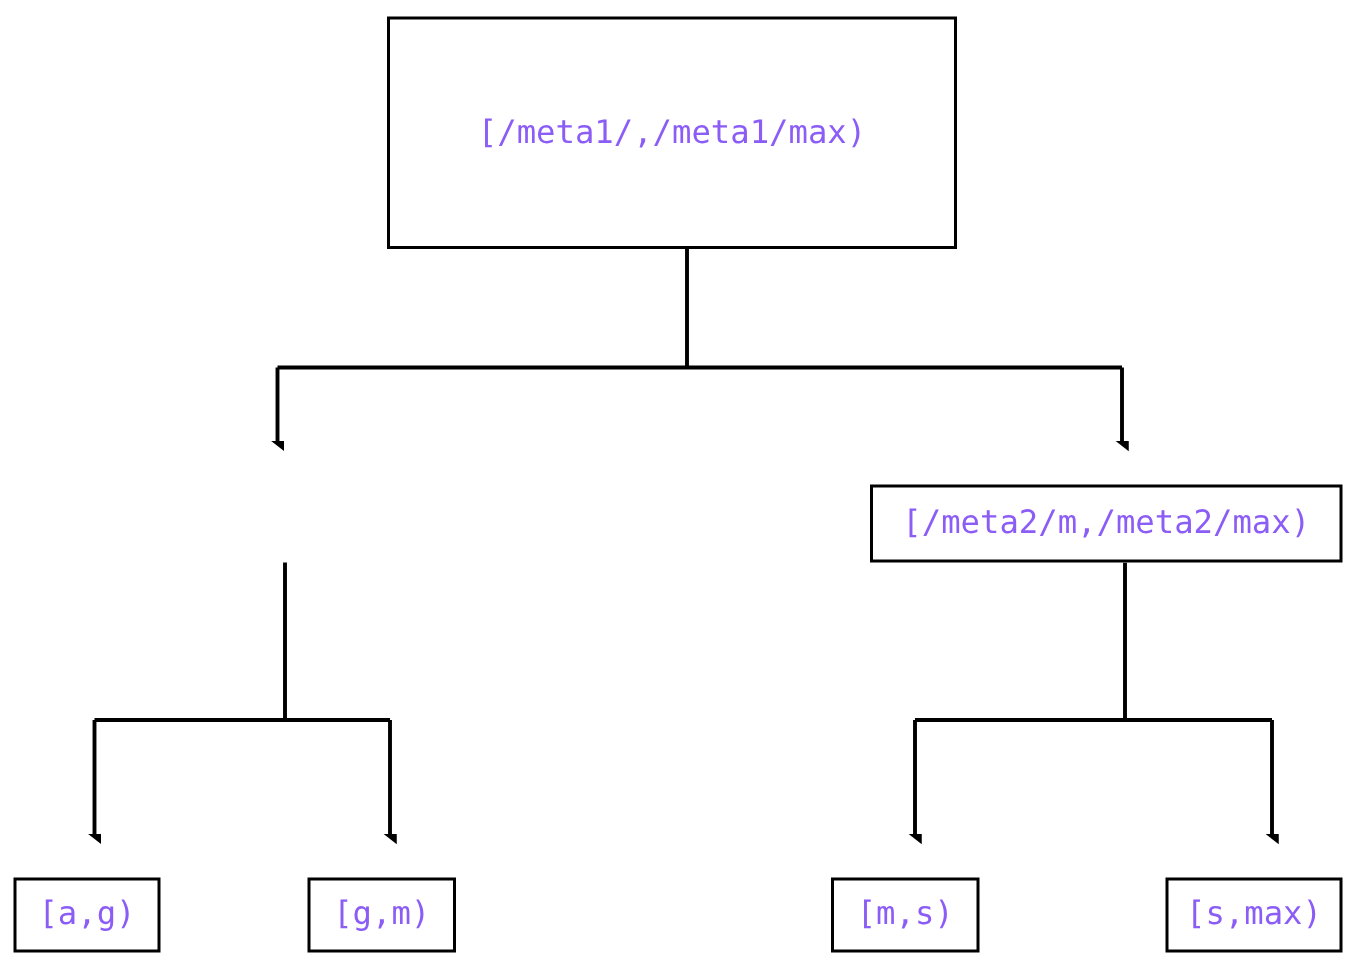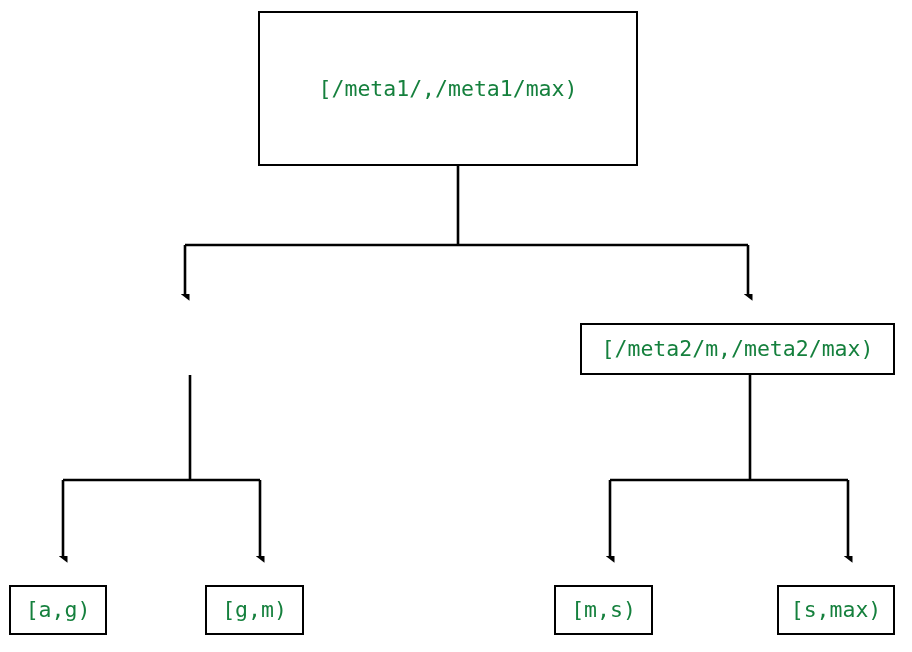--- a/index.html
+++ b/index.html
@@ -27,21 +27,21 @@
     pointer-events: none;
   }
   .node {
     position: absolute;
     box-sizing: border-box;
     border: 2.6px solid #000000;
     background: #ffffff;
     display: flex;
     align-items: center;
     justify-content: center;
-    color: #15803d;
+    color: #8b5cf6;
     white-space: pre;
     letter-spacing: 0px;
   }
   .node-label {
     display: block;
     line-height: 1;
     white-space: pre;
   }
   .lvl0 { font-size: 21.5px; }
   .lvl1 { font-size: 21.5px; }

